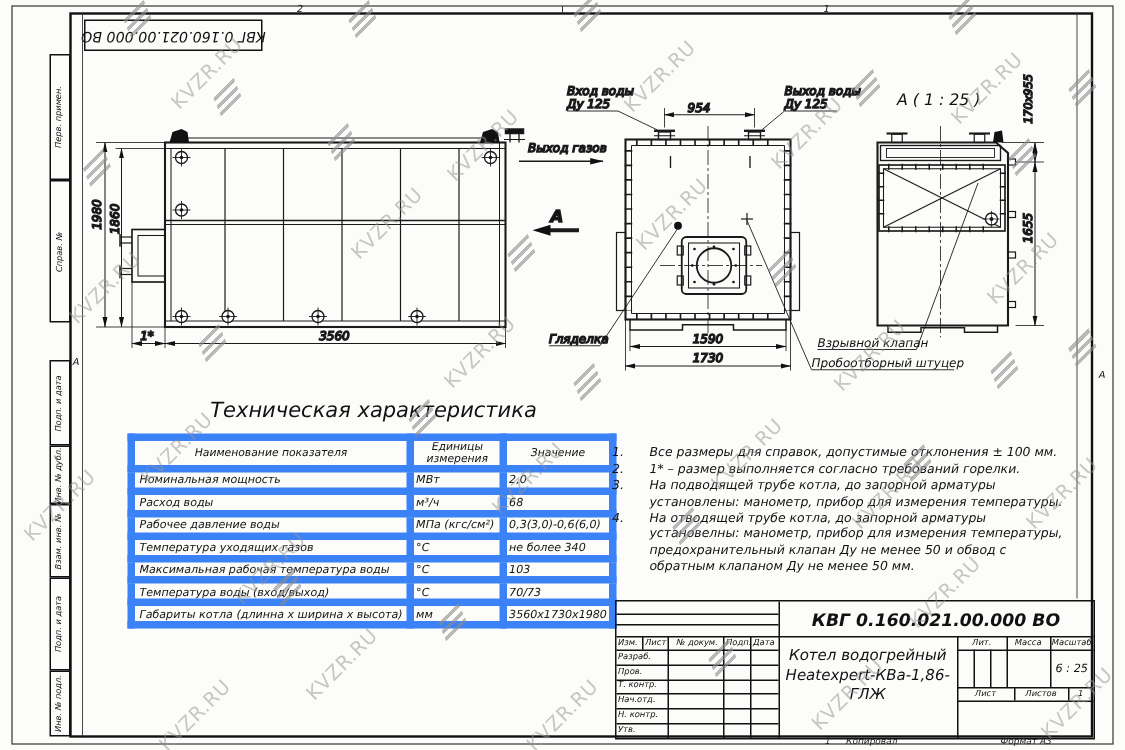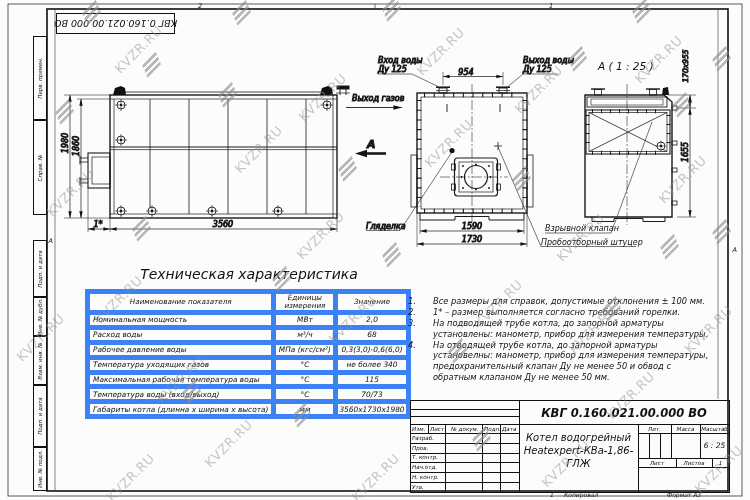--- a/index.html
+++ b/index.html
@@ -18,21 +18,21 @@
   .vcell span{transform:rotate(-90deg);white-space:nowrap;font-size:5.5px;font-style:italic;color:#111;}
   #topstamp{left:56px;top:13px;width:117px;height:19px;border:1.2px solid #111;
             display:flex;align-items:center;justify-content:center;}
   #topstamp span{transform:rotate(180deg);font-size:9.5px;font-style:italic;white-space:nowrap;}
   .margin-note{font-size:6px;font-style:italic;color:#222;}
   
   #techtitle{left:134px;top:266px;width:230px;text-align:center;font-size:14px;font-style:italic;}
   #techtable{left:85px;top:289px;border-collapse:collapse;table-layout:fixed;z-index:10;}
   #techtable td{border:5px solid #3b82f6;font-size:7.4px;font-style:italic;padding:0 3px;
                 overflow:hidden;white-space:nowrap;}
-  #techtable td.c{text-align:center;padding:0 1px;}
+  #techtable td.c{text-align:left;padding:0 1px;}
   #techtable tr{height:14.9px;}
   #techtable tr.hd{height:19px;}
   #techtable tr.hd td{text-align:center;white-space:normal;line-height:8px;font-size:7.2px;}
   
   #notes{left:406px;top:296px;width:308px;z-index:10;}
   .note{position:relative;font-size:8.3px;font-style:italic;line-height:10.6px;margin:0 0 .5px 0;}
   .note .num{position:absolute;left:2px;top:0;}
   .note .txt{display:block;margin-left:27px;}
   
   #tb{left:410px;top:400px;width:318px;height:91px;border:1.3px solid #111;box-sizing:content-box;z-index:10;}
@@ -392,21 +392,21 @@
           <td class="c">0,3(3,0)-0,6(6,0)</td>
         </tr>
   <tr>
           <td>Температура уходящих газов</td>
           <td class="c">°С</td>
           <td class="c">не более 340</td>
         </tr>
   <tr>
           <td>Максимальная рабочая температура воды</td>
           <td class="c">°С</td>
-          <td class="c">115</td>
+          <td class="c">103</td>
         </tr>
   <tr>
           <td>Температура воды (вход/выход)</td>
           <td class="c">°С</td>
           <td class="c">70/73</td>
         </tr>
   <tr>
           <td>Габариты котла (длинна х ширина х высота)</td>
           <td class="c">мм</td>
           <td class="c">3560х1730х1980</td>

